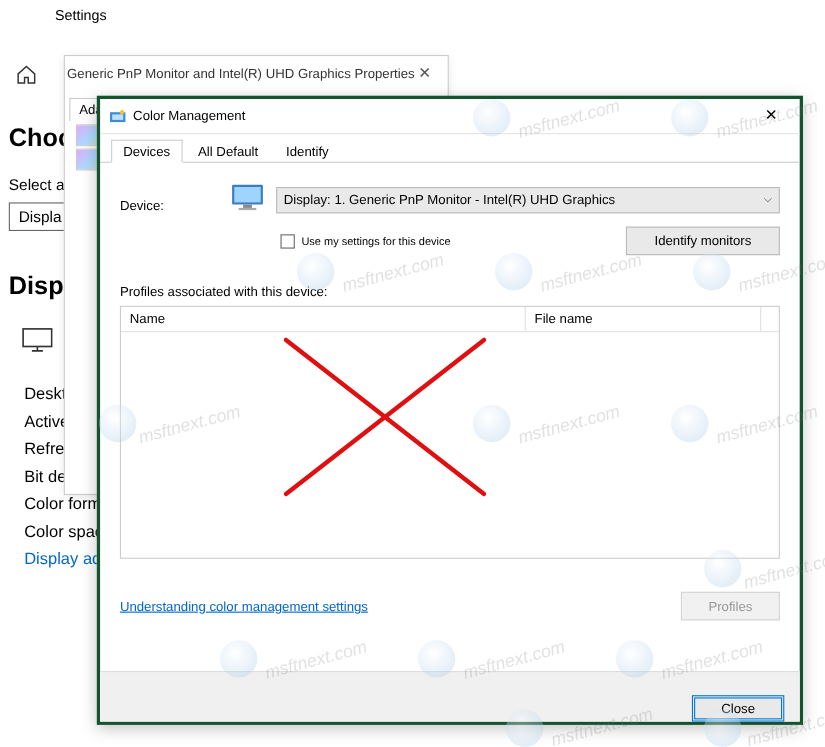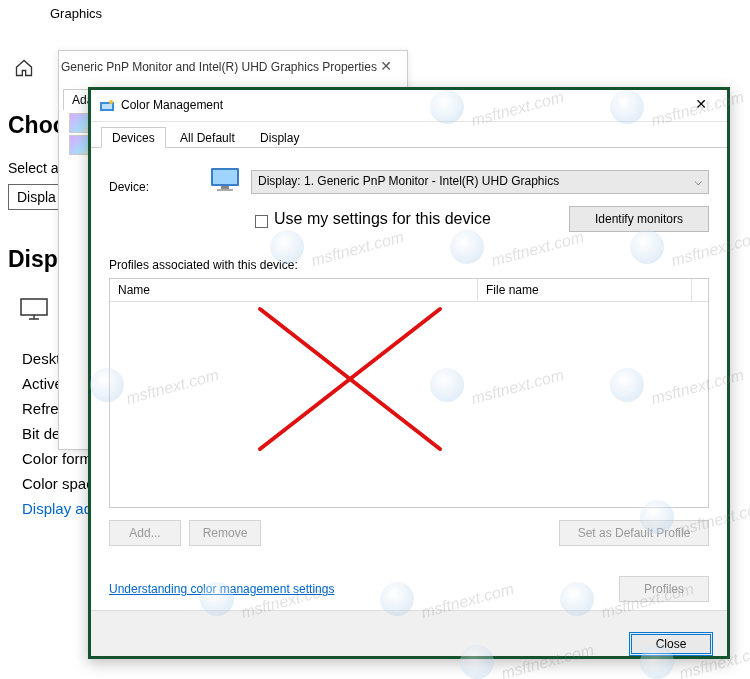--- a/index.html
+++ b/index.html
@@ -43,21 +43,21 @@
   .cm-tab.active { border:1px solid #ccc; border-bottom:1px solid #fff; background:#fff; }
   
   .cm-body { padding:18px 18px 10px 18px; position:relative; }
   .device-row { display:flex; align-items:flex-end; margin-bottom:12px; }
   .device-label { width:100px; font-size:12px; }
   .device-monitor-icon { width:34px; height:28px; margin-right:8px; }
   .device-select { flex:1; height:24px; background:#e9e9e9; border:1px solid #bbb; font-size:12px; padding:3px 6px; position:relative; }
   .device-select .chev { position:absolute; right:6px; top:5px; font-size:10px; color:#555; }
   
   .use-settings-row { margin-left:146px; display:flex; justify-content:space-between; align-items:center; margin-bottom:26px; }
-  .checkbox { display:inline-flex; align-items:flex-end; font-size:16px; }
+  .checkbox { display:inline-flex; align-items:flex-end; font-size:10px; }
   .checkbox .box { width:13px; height:13px; border:1px solid #666; margin-right:6px; display:inline-block; }
   .identify-btn { width:140px; height:26px; background:#e9e9e9; border:1px solid #bbb; font-size:12px; }
   
   .profiles-label { font-size:12px; margin-bottom:6px; }
   .profiles-table { border:1px solid #ccc; height:230px; position:relative; background:#fff; }
   .profiles-header { display:flex; border-bottom:1px solid #e0e0e0; font-size:12px; }
   .ph-col { padding:4px 8px; }
   .ph-name { flex:0 0 368px; border-right:1px solid #e0e0e0; }
   .ph-file { flex:1; border-right:1px solid #e0e0e0; }
   .ph-end { width:16px; }
@@ -76,21 +76,21 @@
   .footer { position:absolute; bottom:0; left:0; right:0; height:46px; background:#f0f0f0; border-top:1px solid #ddd; display:flex; justify-content:flex-end; align-items:flex-end; padding-right:14px; }
   .close-btn { width:84px; height:24px; background:#e9e9e9; border:1px solid #0078d4; font-size:12px; outline:1px solid #0078d4; outline-offset:-3px; }
   
   
   .wm { position:absolute; color:rgba(120,120,120,0.22); font-size:16px; transform:rotate(-15deg); font-style:italic; pointer-events:none; }
   .wm-orb { position:absolute; width:34px; height:34px; border-radius:50%; background:radial-gradient(circle at 40% 35%, #fff, #bcd6ee 60%, #9abdd9); opacity:0.35; pointer-events:none; }
 </style>
 </head>
 <body>
 
-<div class="settings-header">Graphics</div>
+<div class="settings-header">Settings</div>
 <div class="home-icon">
   <svg viewBox="0 0 24 24" fill="none" stroke="#333" stroke-width="1.6">
       <path d="M3 11 L12 3 L21 11 V21 H14 V15 H10 V21 H3 Z"></path>
     </svg>
 </div>
 <div class="choose-heading">Choo</div>
 <div class="select-label">Select a</div>
 <div class="display-dropdown-stub">Displa</div>
 <div class="display-heading">Displa</div>
 <div class="monitor-icon">
@@ -129,21 +129,21 @@
           <circle cx="12" cy="4" r="2" fill="#f8c030"></circle>
         </svg>
     </span>
     <span class="cm-title-text">Color Management</span>
     <div class="cm-close">✕</div>
   </div>
 
   <div class="cm-tabs">
     <span class="cm-tab active">Devices</span>
     <span class="cm-tab">All Default</span>
-    <span class="cm-tab">Display</span>
+    <span class="cm-tab">Identify</span>
   </div>
 
   <div class="cm-body">
     <div class="device-row">
       <div class="device-label">Device:</div>
       <div class="device-monitor-icon">
         <svg width="34" height="28" viewBox="0 0 34 28">
             <rect x="2" y="2" width="28" height="18" rx="1" fill="#3a7ec8"></rect>
             <rect x="4" y="4" width="24" height="14" fill="#9fd4ff"></rect>
             <rect x="12" y="20" width="8" height="3" fill="#888"></rect>
@@ -173,26 +173,20 @@
         <div class="ph-col ph-end"></div>
       </div>
       <div class="red-x">
         <svg width="200" height="170">
             <line x1="10" y1="10" x2="190" y2="150"></line>
             <line x1="190" y1="10" x2="10" y2="150"></line>
           </svg>
       </div>
     </div>
 
-    <div class="btn-row">
-      <button class="btn disabled">Add...</button>
-      <button class="btn disabled">Remove</button>
-      <div class="spacer"></div>
-      <button class="btn disabled" style="min-width:150px">Set as Default Profile</button>
-    </div>
 
     <div class="link-row">
       <a href="#">Understanding color management settings</a>
       <div class="spacer"></div>
       <button class="btn disabled" style="min-width:90px">Profiles</button>
     </div>
   </div>
 
   <div class="footer">
     <button class="close-btn">Close</button>

